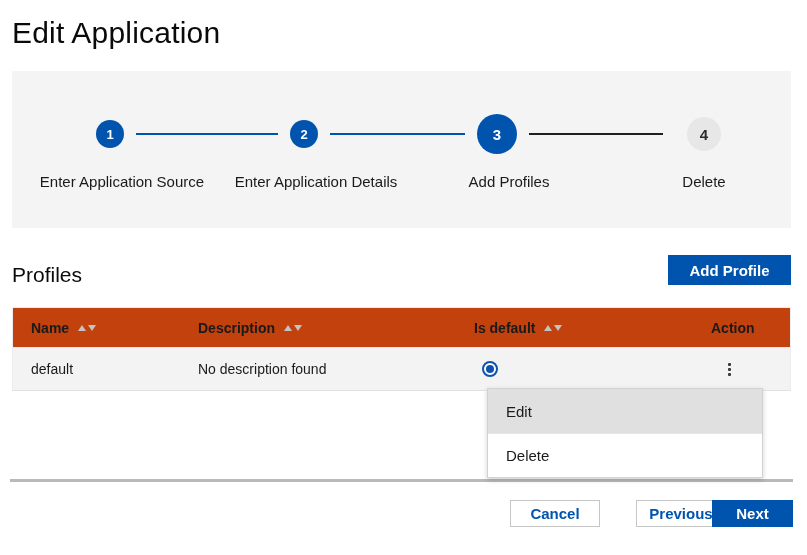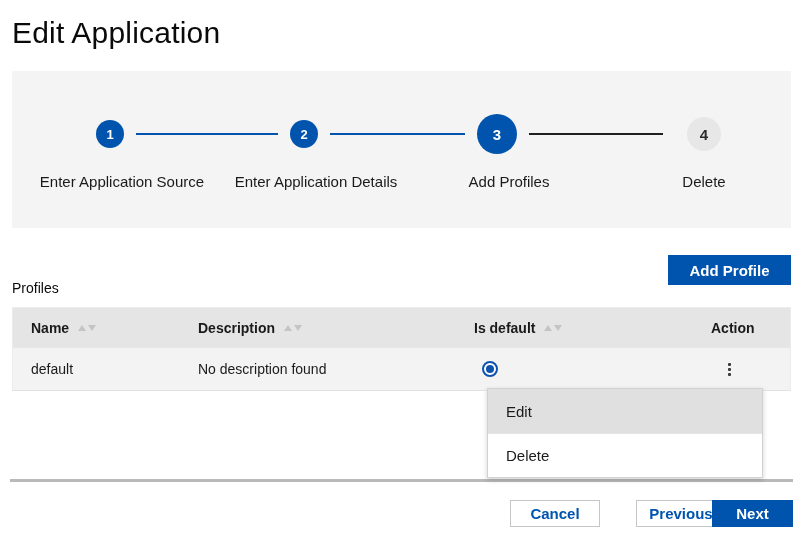--- a/index.html
+++ b/index.html
@@ -27,27 +27,27 @@
   .conn-1 { left: 124px; width: 142px; }
   .conn-2 { left: 318px; width: 135px; }
   .conn-3 { left: 517px; width: 134px; }
   .step-label { position: absolute; top: 100px; width: 180px; text-align: center; font-size: 15px; line-height: 1.45; color: #1a1a1a; }
   .label-1 { left: 20px; }
   .label-2 { left: 214px; }
   .label-3 { left: 407px; }
   .label-4 { left: 602px; }
 
   
-  .profiles-heading { position: absolute; left: 12px; top: 280px; font-size: 14px; font-weight: 400; color: #0a0a0a; }
+  .profiles-heading { position: absolute; left: 12px; top: 263px; font-size: 21px; font-weight: 400; color: #0a0a0a; }
   .add-profile-btn { position: absolute; left: 668px; top: 255px; width: 123px; height: 30px; background: #0054ae; color: #fff; border: none; font-family: "Liberation Sans", sans-serif; font-size: 15px; font-weight: 700; cursor: pointer; }
 
   
   .profiles-table { position: absolute; left: 12px; top: 307px; width: 779px; border: 1px solid #ececec; border-bottom: 1px solid #e2e2e2; }
   .t-row { display: grid; grid-template-columns: 167px 276px 225px 1fr; align-items: center; }
-  .t-head { height: 40px; background: #e5e5e5; border-bottom: 1px solid #e7e7e7; }
+  .t-head { height: 40px; background: #c2410c; border-bottom: 1px solid #e7e7e7; }
   .t-head .t-cell { font-size: 14px; font-weight: 700; color: #1a1a1a; }
   .t-body-row { height: 42px; background: #f3f3f3; }
   .t-cell { padding-left: 18px; display: flex; align-items: center; gap: 5px; font-size: 14px; color: #1a1a1a; }
   .t-cell.action-head { padding-left: 30px; }
   .sort-icon { display: inline-flex; align-items: center; gap: 2px; margin-left: 4px; }
   .tri-up { width: 0; height: 0; border-left: 4px solid transparent; border-right: 4px solid transparent; border-bottom: 6px solid #c4c4c4; }
   .tri-down { width: 0; height: 0; border-left: 4px solid transparent; border-right: 4px solid transparent; border-top: 6px solid #c4c4c4; }
 
   .radio-cell { padding-left: 26px; }
   .radio { width: 16px; height: 16px; border-radius: 50%; border: 2px solid #0d52ad; background: #fff; display: inline-flex; align-items: center; justify-content: center; cursor: pointer; }

